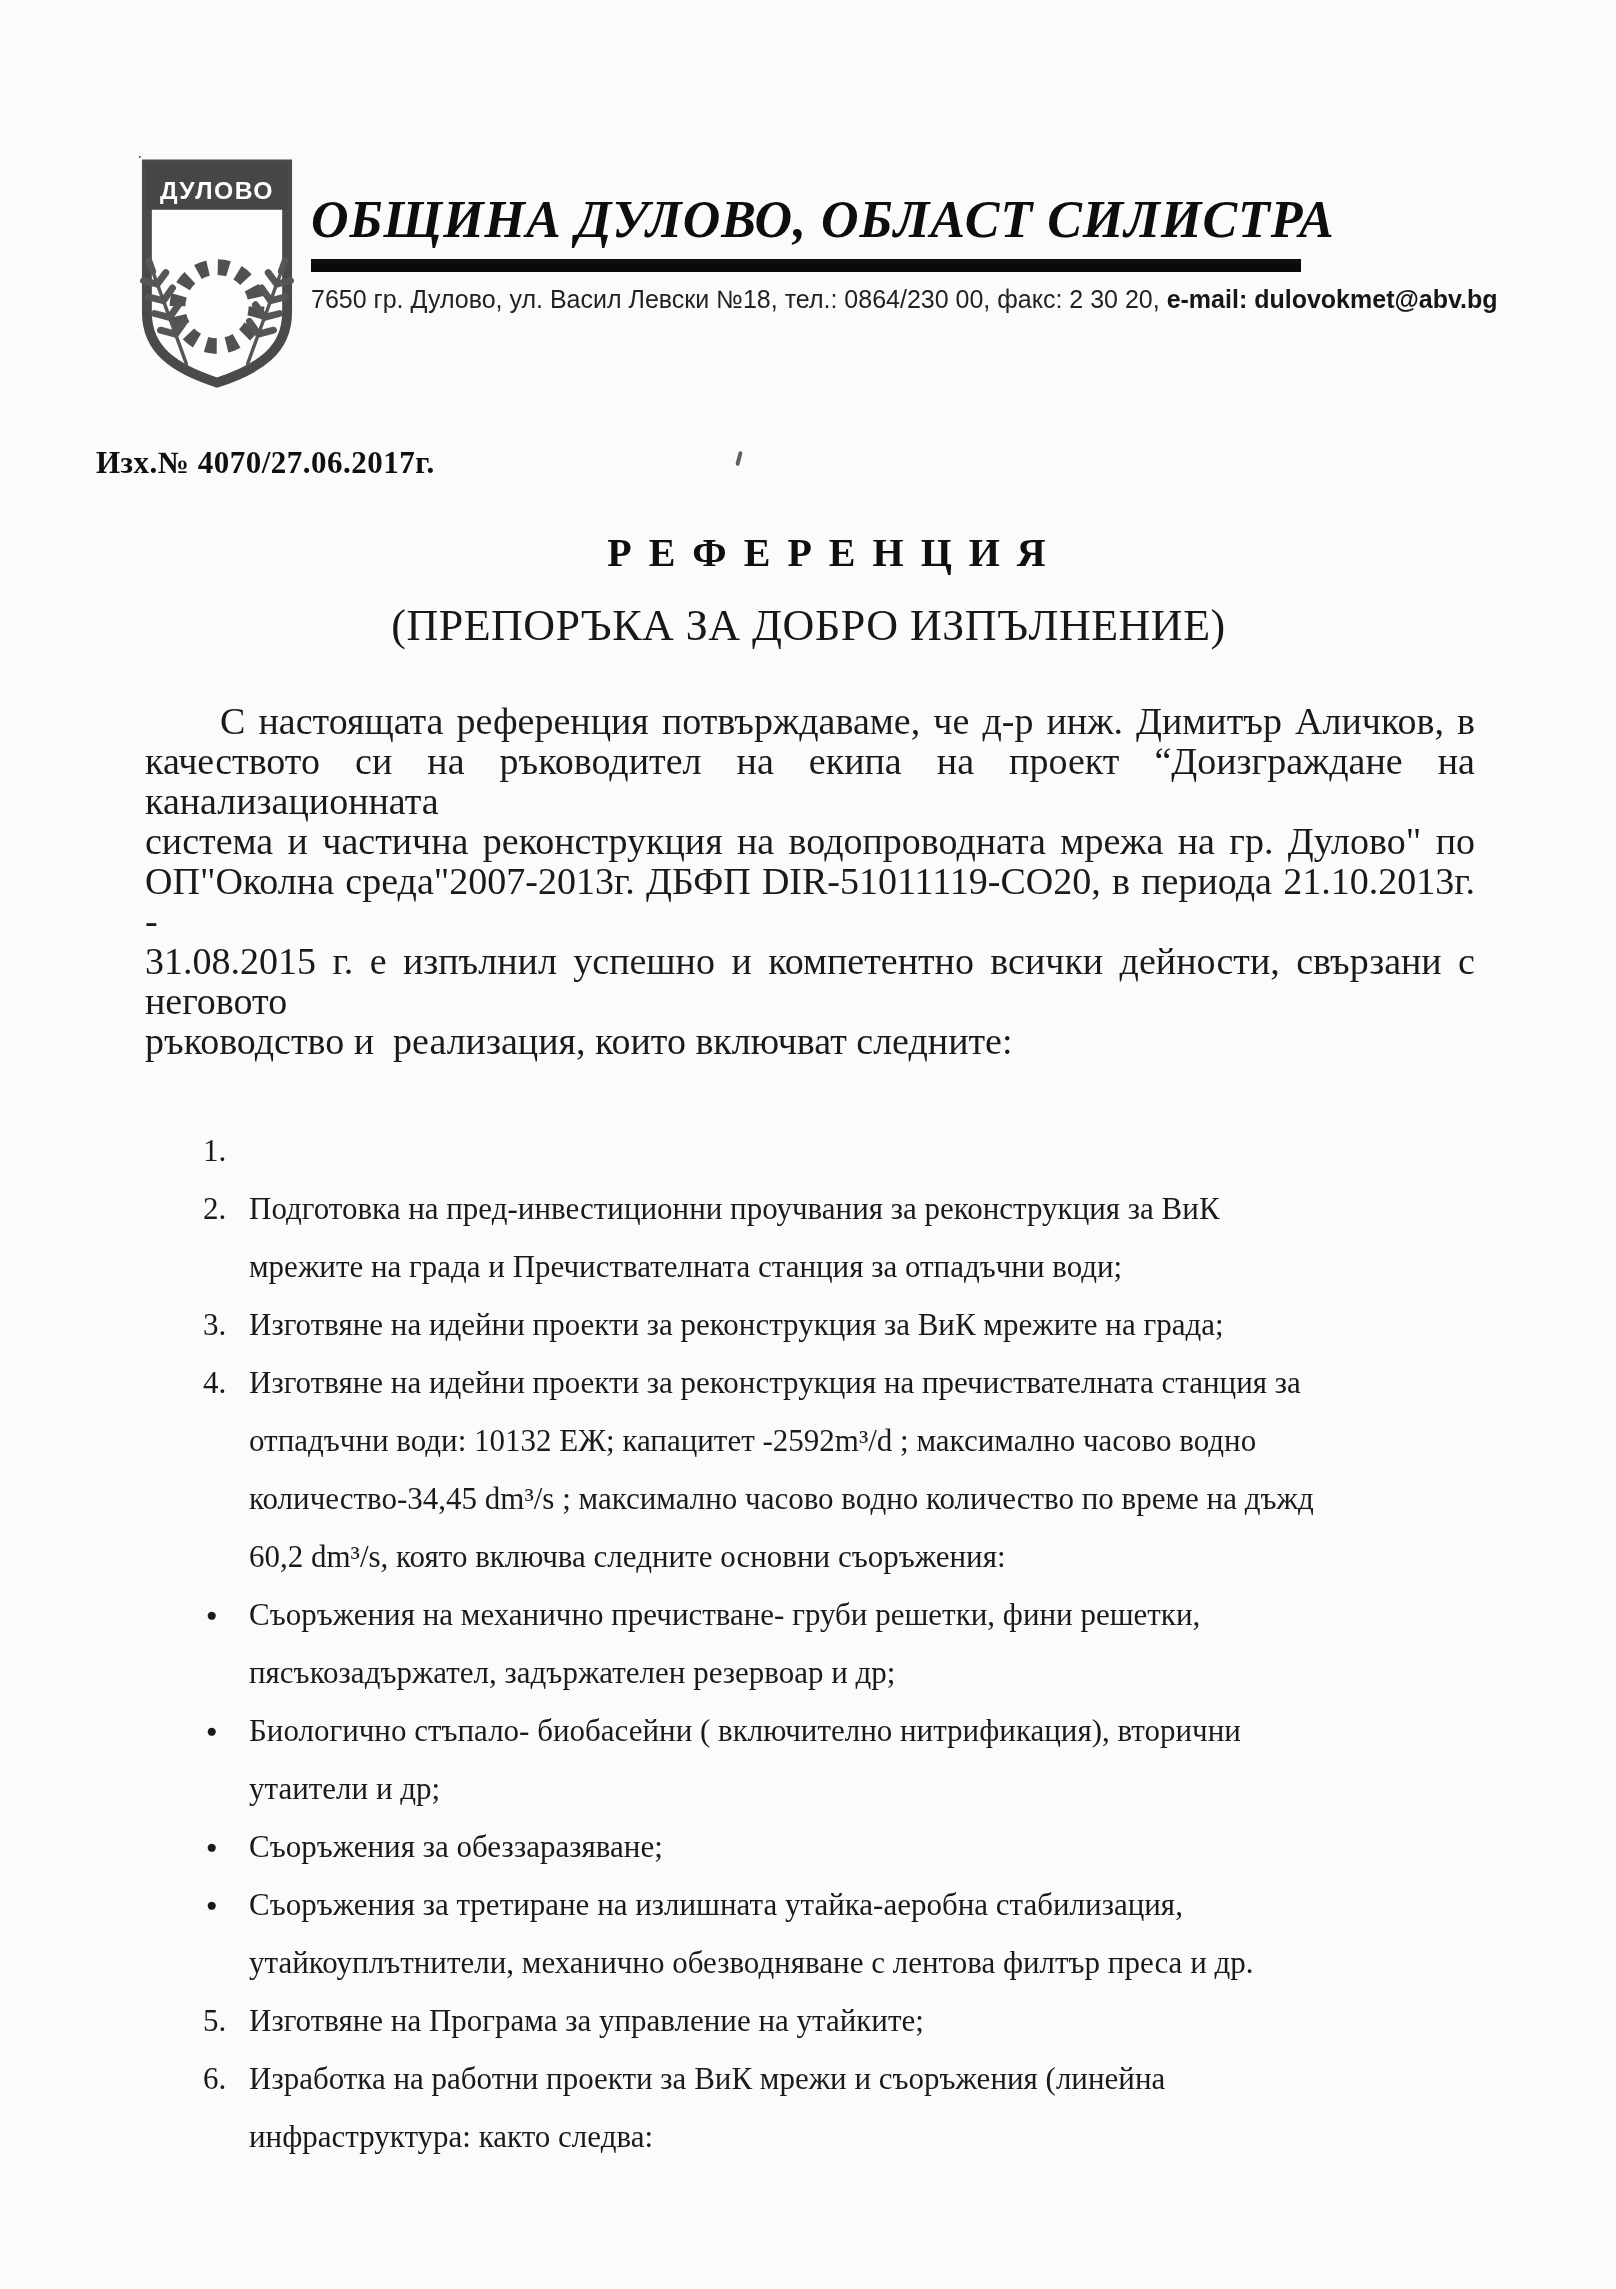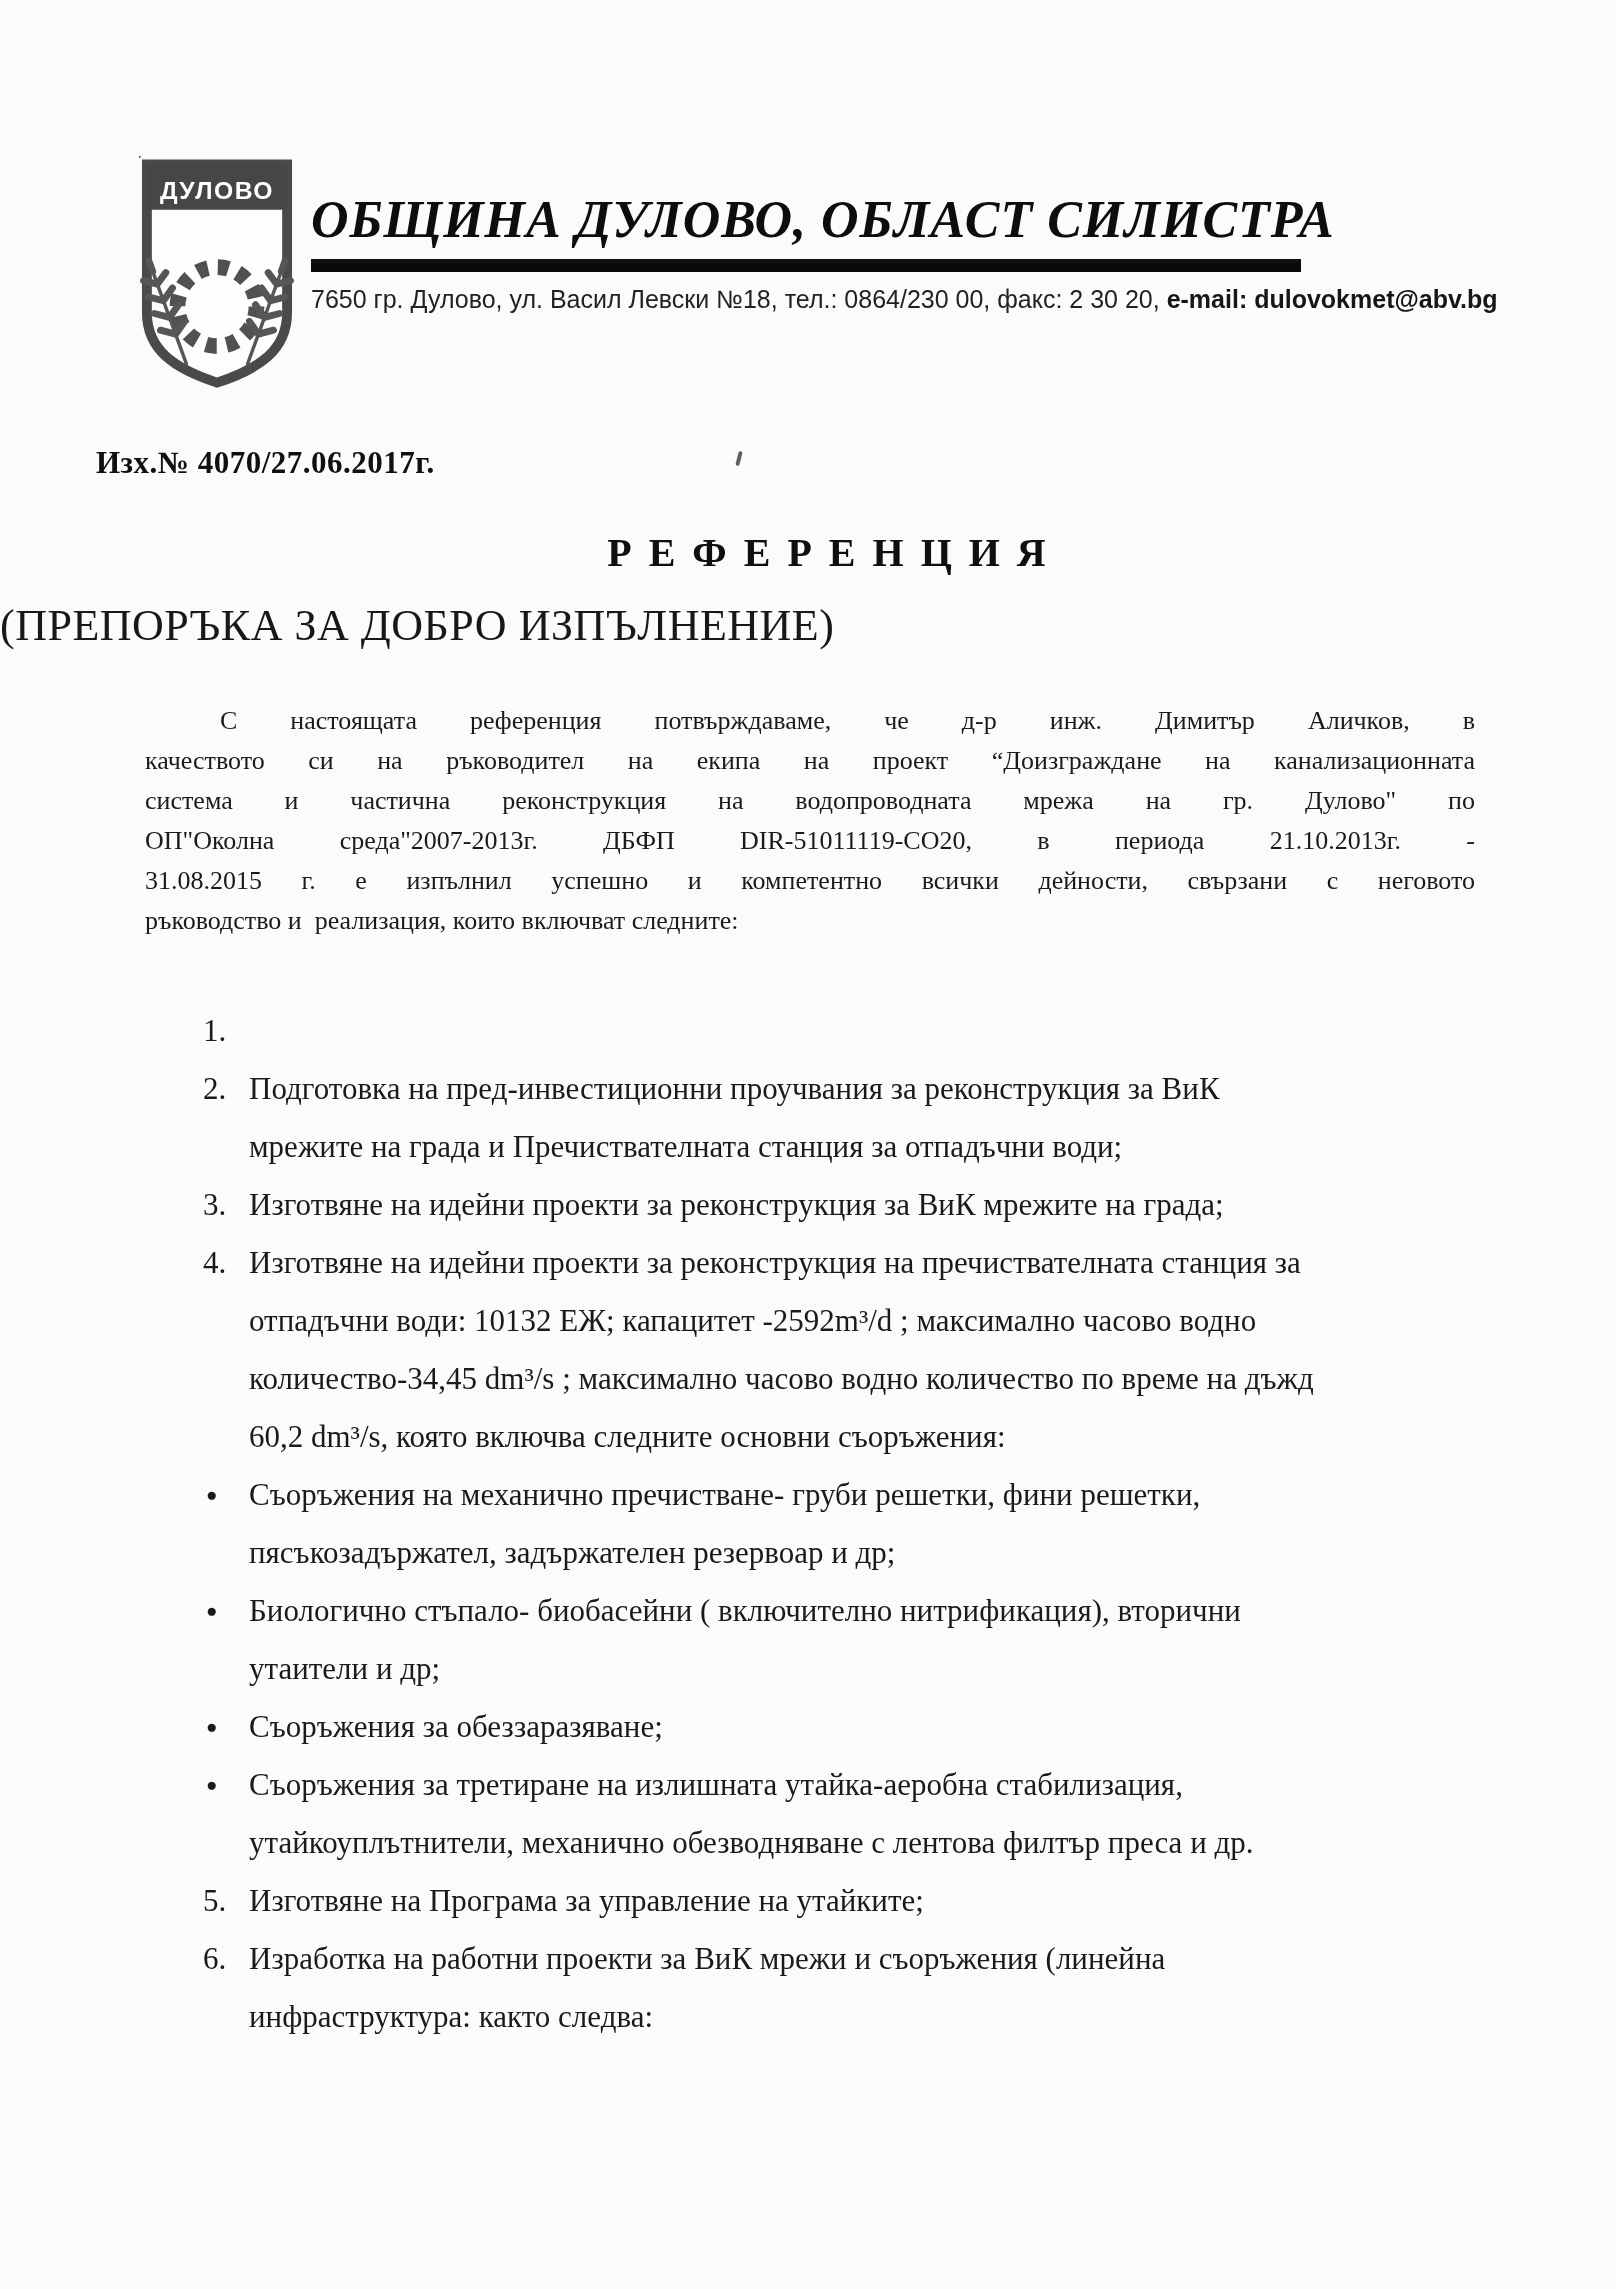--- a/index.html
+++ b/index.html
@@ -43,27 +43,27 @@
     position:absolute; left:737px; top:451px; width:4px; height:15px;
     background:#3a3a3a; border-radius:2px; transform:rotate(14deg); opacity:.8;
   }
 
   .doc-title {
     margin-top:46px; text-align:center;
     font-weight:700; font-size:40px; line-height:48px;
     letter-spacing:17px; text-indent:17px; color:#0f0f0f;padding-left:36px;
   }
   .doc-subtitle {
-    margin-top:24px; text-align:left;
+    margin-top:24px; text-align:center;
     font-weight:400; font-size:44px; line-height:50px;
     letter-spacing:0.5px; color:#181818;
   }
 
   
-  .para { margin:50px 142px 15px 145px; font-size:26px; line-height:40px; color:#1a1a1a; }
+  .para { margin:50px 142px 15px 145px; font-size:38px; line-height:40px; color:#1a1a1a; }
   .pline.just { text-align:justify; text-align-last:justify; }
   .pline.first { text-indent:75px; }
 
   
   .list { margin:61px 139px 0 203px; font-size:31px; line-height:58px; color:#1a1a1a; }
   .row { display:flex; align-items:flex-start; }
   .marker { flex:0 0 46px; }
   .row.bullet .marker { font-size:19px; line-height:58px; padding-left:3px; }
   .txt { white-space:pre-line; max-width:1233px; }
 </style>

